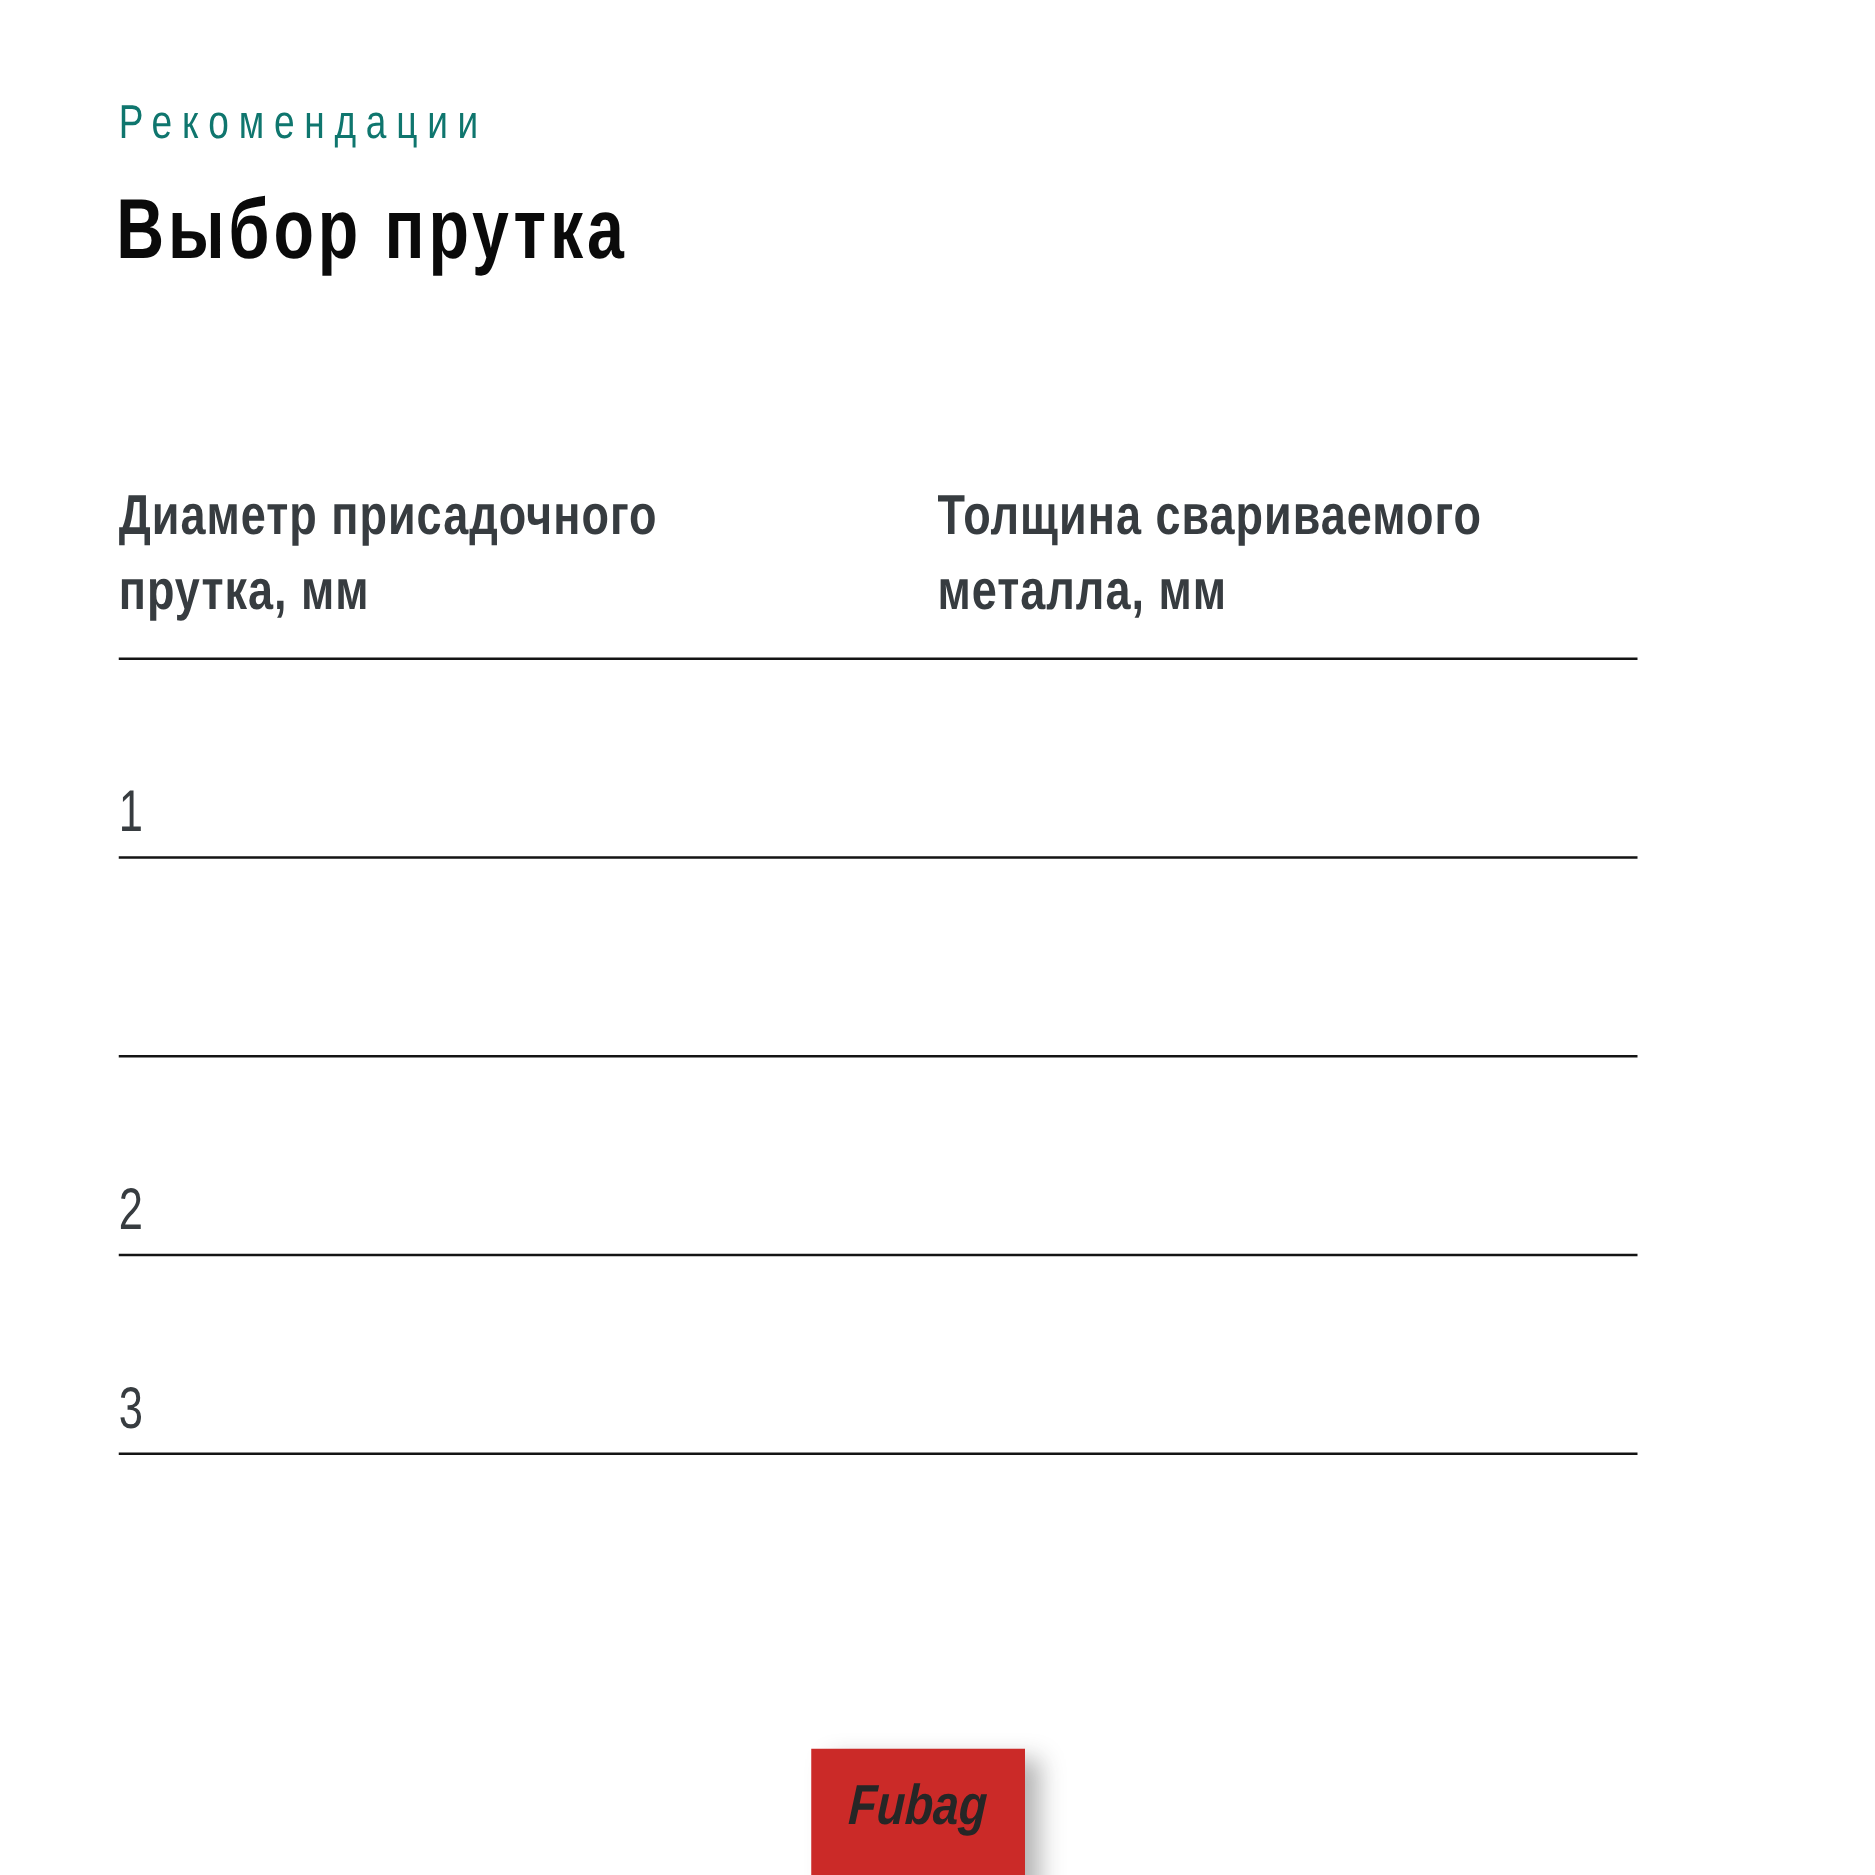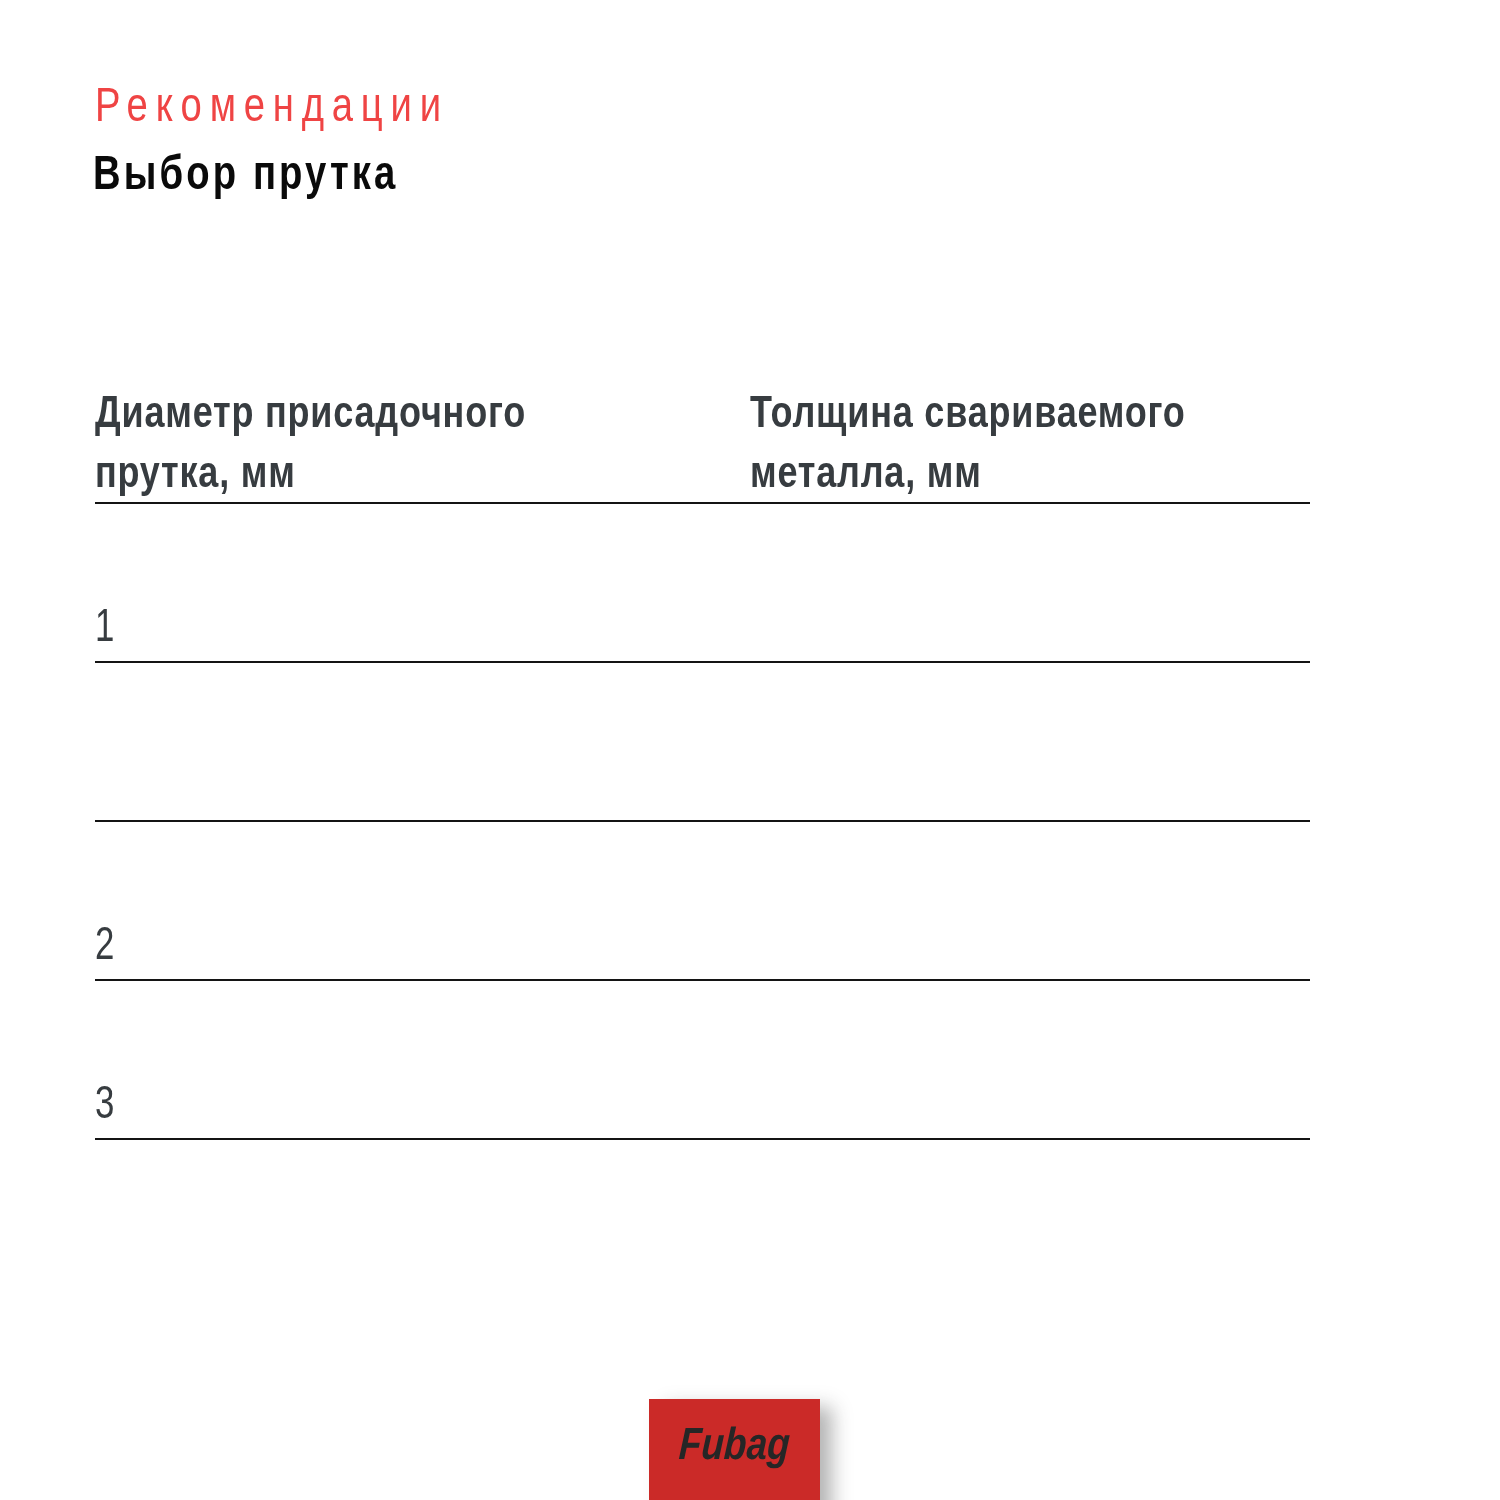--- a/index.html
+++ b/index.html
@@ -16,37 +16,37 @@
     overflow:hidden;
     position:relative;
     font-family:"Liberation Sans", sans-serif;
     -webkit-font-smoothing:antialiased;
   }
   .cond{display:inline-block;transform-origin:0 0;white-space:nowrap;}
 
   
   .kicker{
     position:absolute;left:95px;top:78px;
-    font-size:49px;font-weight:400;color:#ef4444;
+    font-size:38px;font-weight:400;color:#0f766e;
     letter-spacing:10px;line-height:1.1;
   }
   .kicker .cond{transform:scaleX(0.78);}
   .page-title{
     position:absolute;left:93px;top:146px;
-    font-size:49px;font-weight:700;color:var(--title);
+    font-size:68px;font-weight:700;color:var(--title);
     letter-spacing:4px;line-height:1.1;margin:0;
   }
   .page-title .cond{transform:scaleX(0.78);}
 
   
   .spec-table{
     position:absolute;left:95px;top:382px;width:1215px;
     color:var(--table-text);
   }
-  .thead{display:flex;border-bottom:2px solid var(--line);padding-bottom:0;}
+  .thead{display:flex;border-bottom:2px solid var(--line);padding-bottom:24px;}
   .th{font-size:45px;font-weight:700;line-height:60px;letter-spacing:1px;}
   .th .cond{transform:scaleX(0.8);white-space:normal;width:580px;}
   .col1{width:655px;flex:0 0 655px;}
   .col2{flex:1;}
   .tr{
     display:flex;align-items:flex-end;
     height:159px;box-sizing:border-box;
     padding-bottom:13px;border-bottom:2px solid var(--line);
     font-size:47px;font-weight:400;line-height:1;
   }

